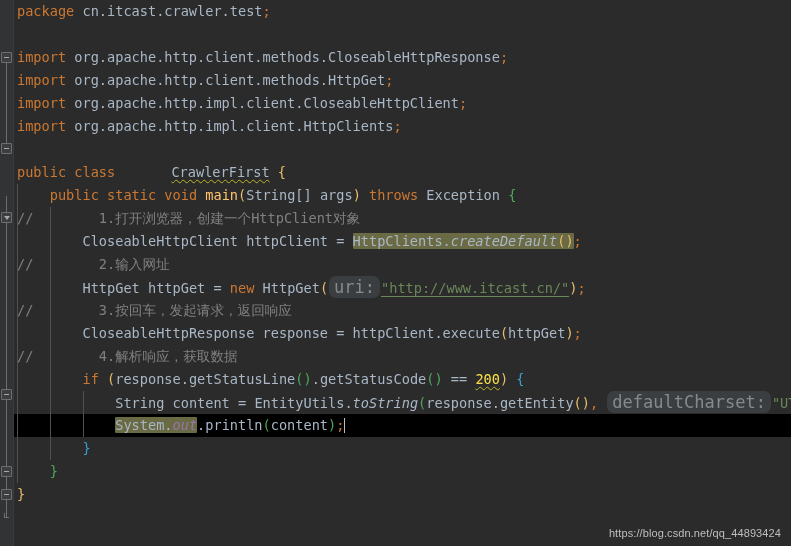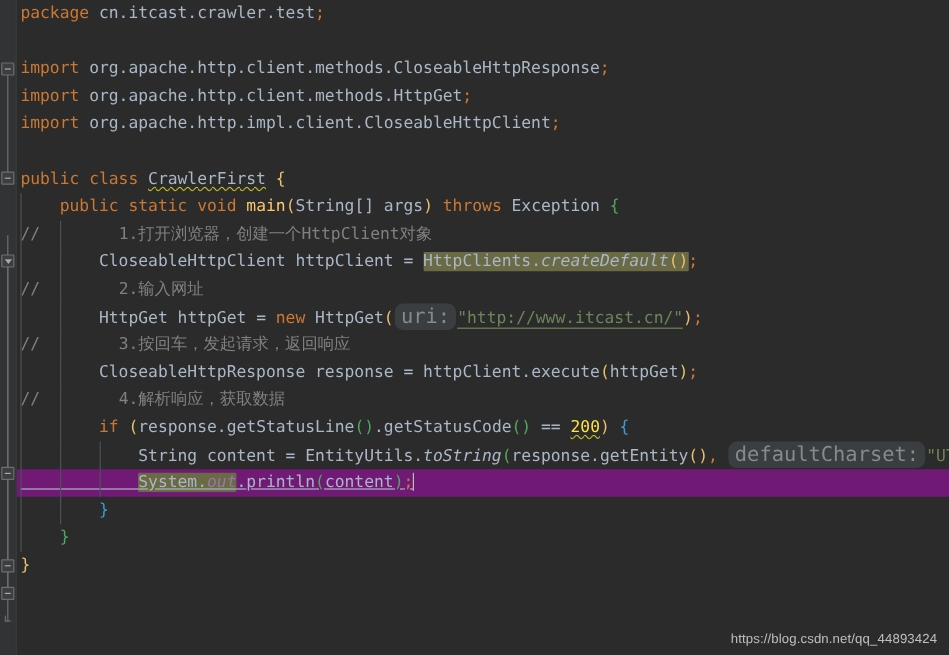--- a/index.html
+++ b/index.html
@@ -96,40 +96,39 @@
   .line {
     position: relative;
     height: 23px;
     line-height: 23px;
     font-size: 13.6px;
     white-space: pre;
     color: #A9B7C6;
     padding-left: 3px;
   }
   .line.current {
-    background: #701a75;
-    text-decoration: underline;
+    background: #000000;
   }
 
   
   .guide {
     position: absolute;
     top: 0;
     width: 1px;
     height: 23px;
     background: #4B5059;
   }
   .guide.g1 { left: 3px;  }
   .guide.g2 { left: 36px; }
   .guide.g3 { left: 69px; }
 
   
   .kw       { color: #CC7832; }
   .txt      { color: #A9B7C6; }            
-  .cls      { color: #A9B7C6; }
+  .cls      { color: #A9B7C6; margin-left: 48px; }
   .str      { color: #6A8759; }            
   .num      { color: #fde047; }            
   .cmt      { color: #808080; }            
   .fn       { color: #FFC66D; text-align: right; }            
   .stat     { color: #9876AA; font-style: italic; } 
   .stat-m   { color: #A9B7C6; font-style: italic; margin-top: 48px; } 
   .semi     { color: #CC7832; }
   .b-y      { color: #E8BF6A; }            
   .b-g      { color: #4EA85C; }            
   .b-b      { color: #3C9DD0; }            
@@ -211,20 +210,21 @@
 
   <div id="code">
 
     <div class="line"><span class="kw">package</span><span class="txt"> cn.itcast.crawler.test</span><span class="semi">;</span></div>
 
     <div class="line"></div>
 
     <div class="line"><span class="kw">import</span><span class="txt"> org.apache.http.client.methods.CloseableHttpResponse</span><span class="semi">;</span></div>
     <div class="line"><span class="kw">import</span><span class="txt"> org.apache.http.client.methods.HttpGet</span><span class="semi">;</span></div>
     <div class="line"><span class="kw">import</span><span class="txt"> org.apache.http.impl.client.CloseableHttpClient</span><span class="semi">;</span></div>
+    <div class="line"><span class="kw">import</span><span class="txt"> org.apache.http.impl.client.HttpClients</span><span class="semi">;</span></div>
 
     <div class="line"></div>
 
     <div class="line"><span class="kw">public</span> <span class="kw">class</span> <span class="cls squig">CrawlerFirst</span> <span class="b-y">{</span></div>
 
     <div class="line"><span class="guide g1"></span>    <span class="kw">public</span> <span class="kw">static</span> <span class="kw">void</span> <span class="fn">main</span><span class="b-y">(</span><span class="txt">String[]</span><span class="txt"> args</span><span class="b-y">)</span> <span class="kw">throws</span><span class="txt"> Exception </span><span class="b-g">{</span></div>
 
     <div class="line"><span class="guide g1"></span><span class="guide g2"></span><span class="cmt">//</span>        <span class="cmt">1.打开浏览器，创建一个HttpClient对象</span></div>
 
     <div class="line"><span class="guide g1"></span><span class="guide g2"></span>        <span class="txt">CloseableHttpClient</span><span class="txt"> httpClient </span><span class="txt">= </span><span class="hl-use"><span class="txt">HttpClients</span><span class="txt">.</span><span class="stat-m">createDefault</span><span class="b-y">()</span></span><span class="semi">;</span></div>

